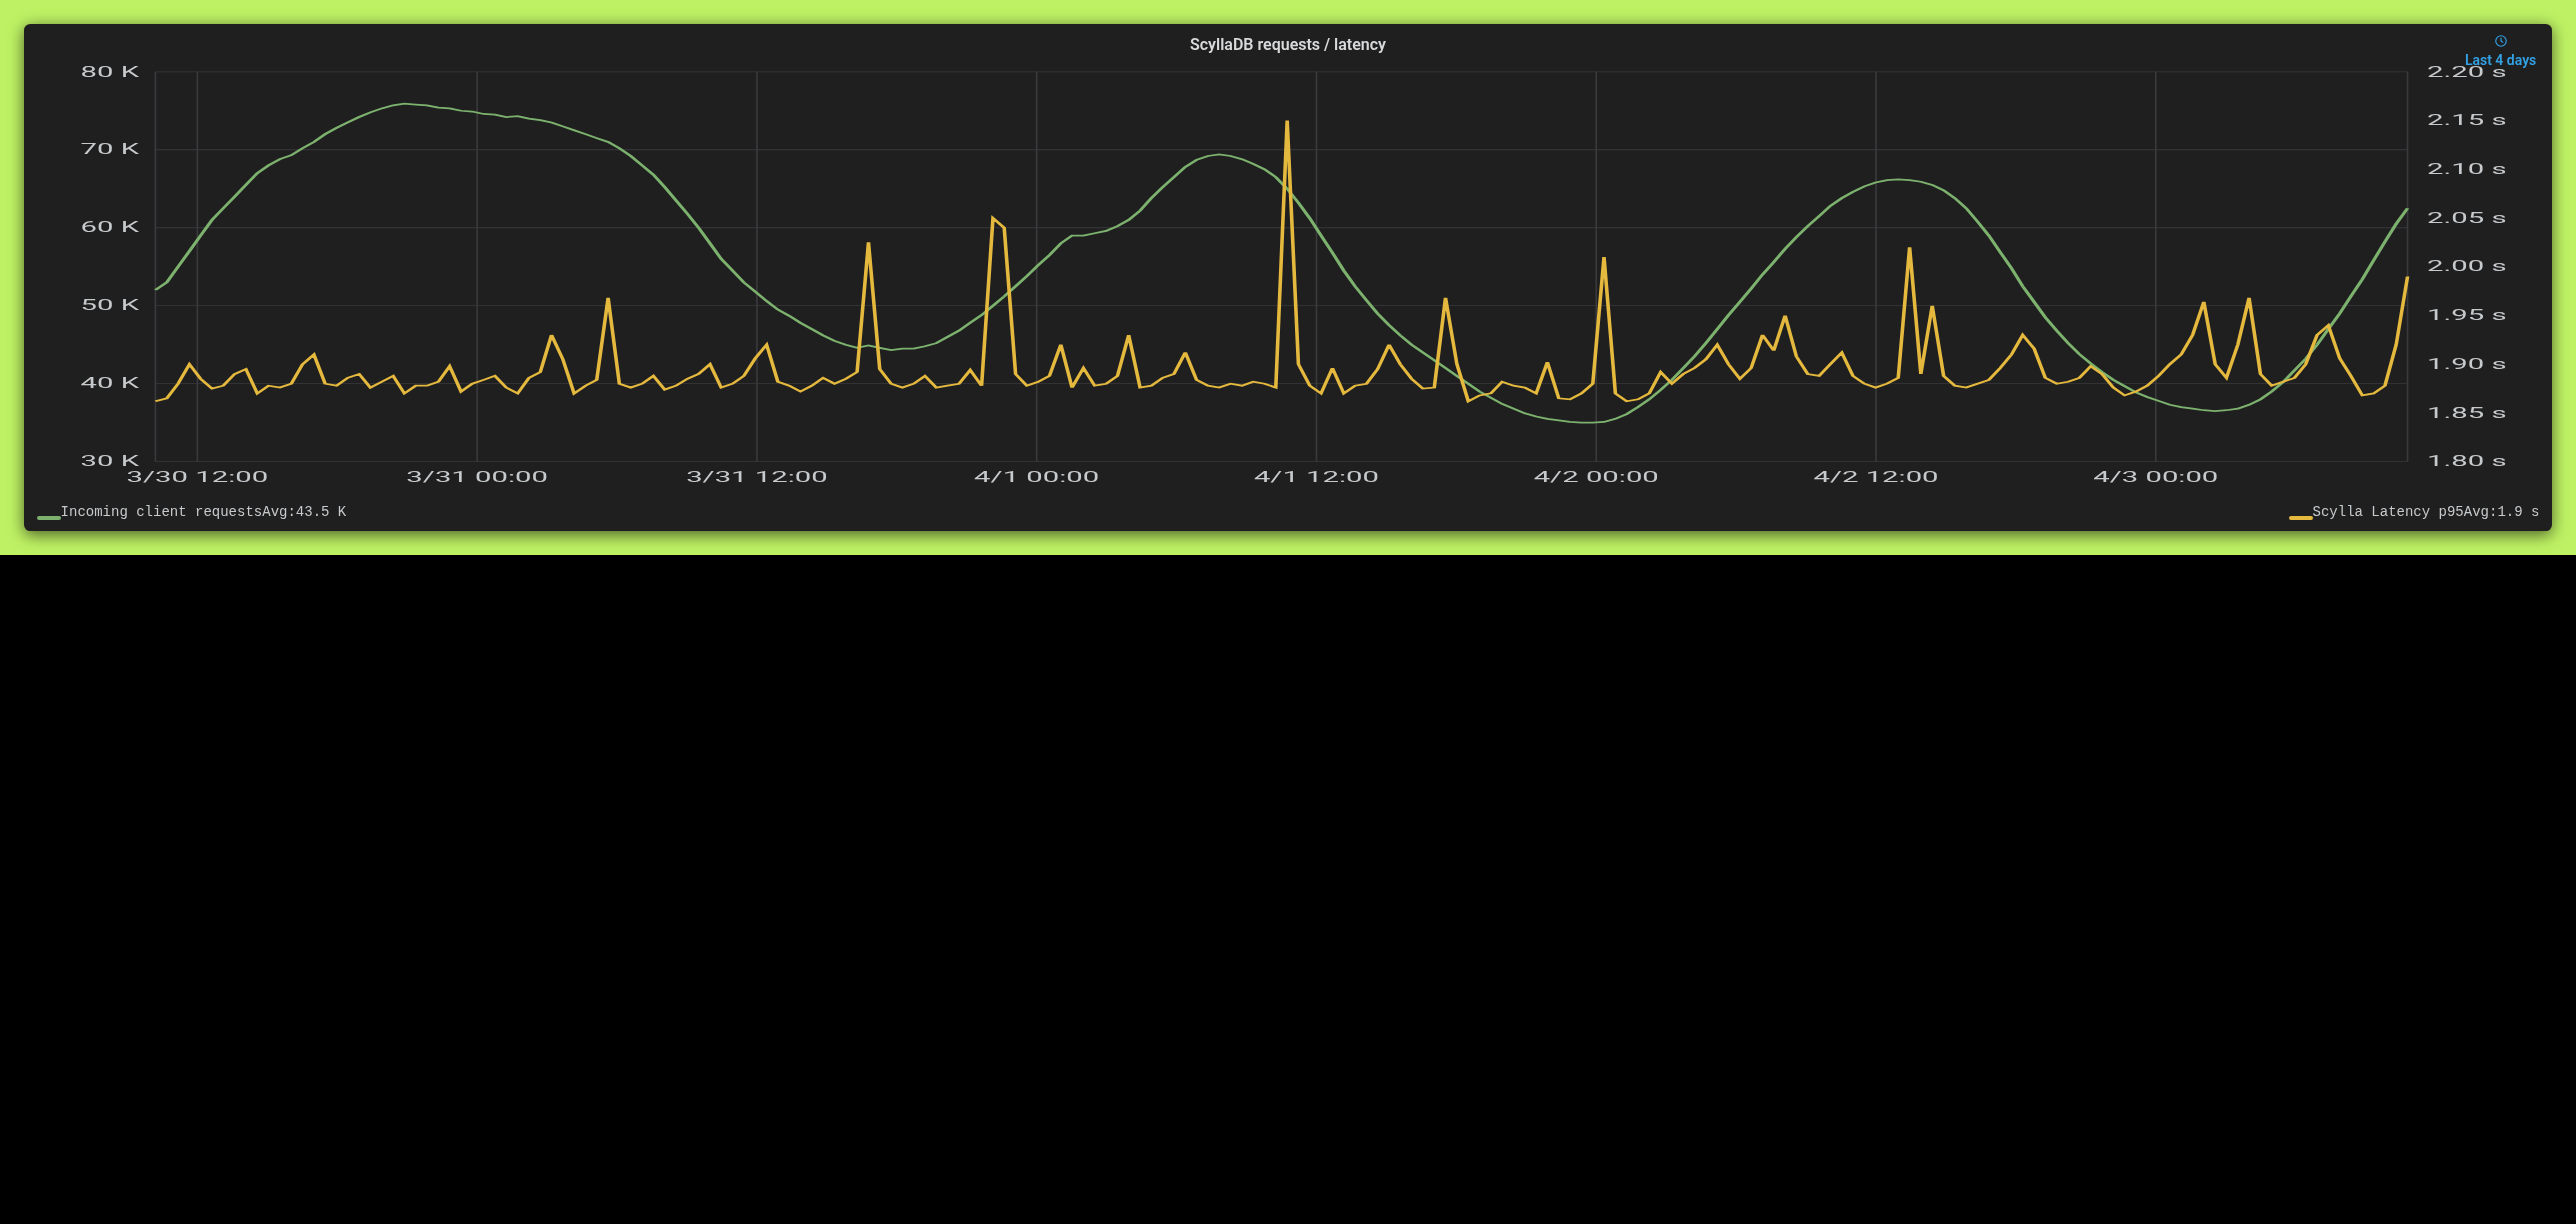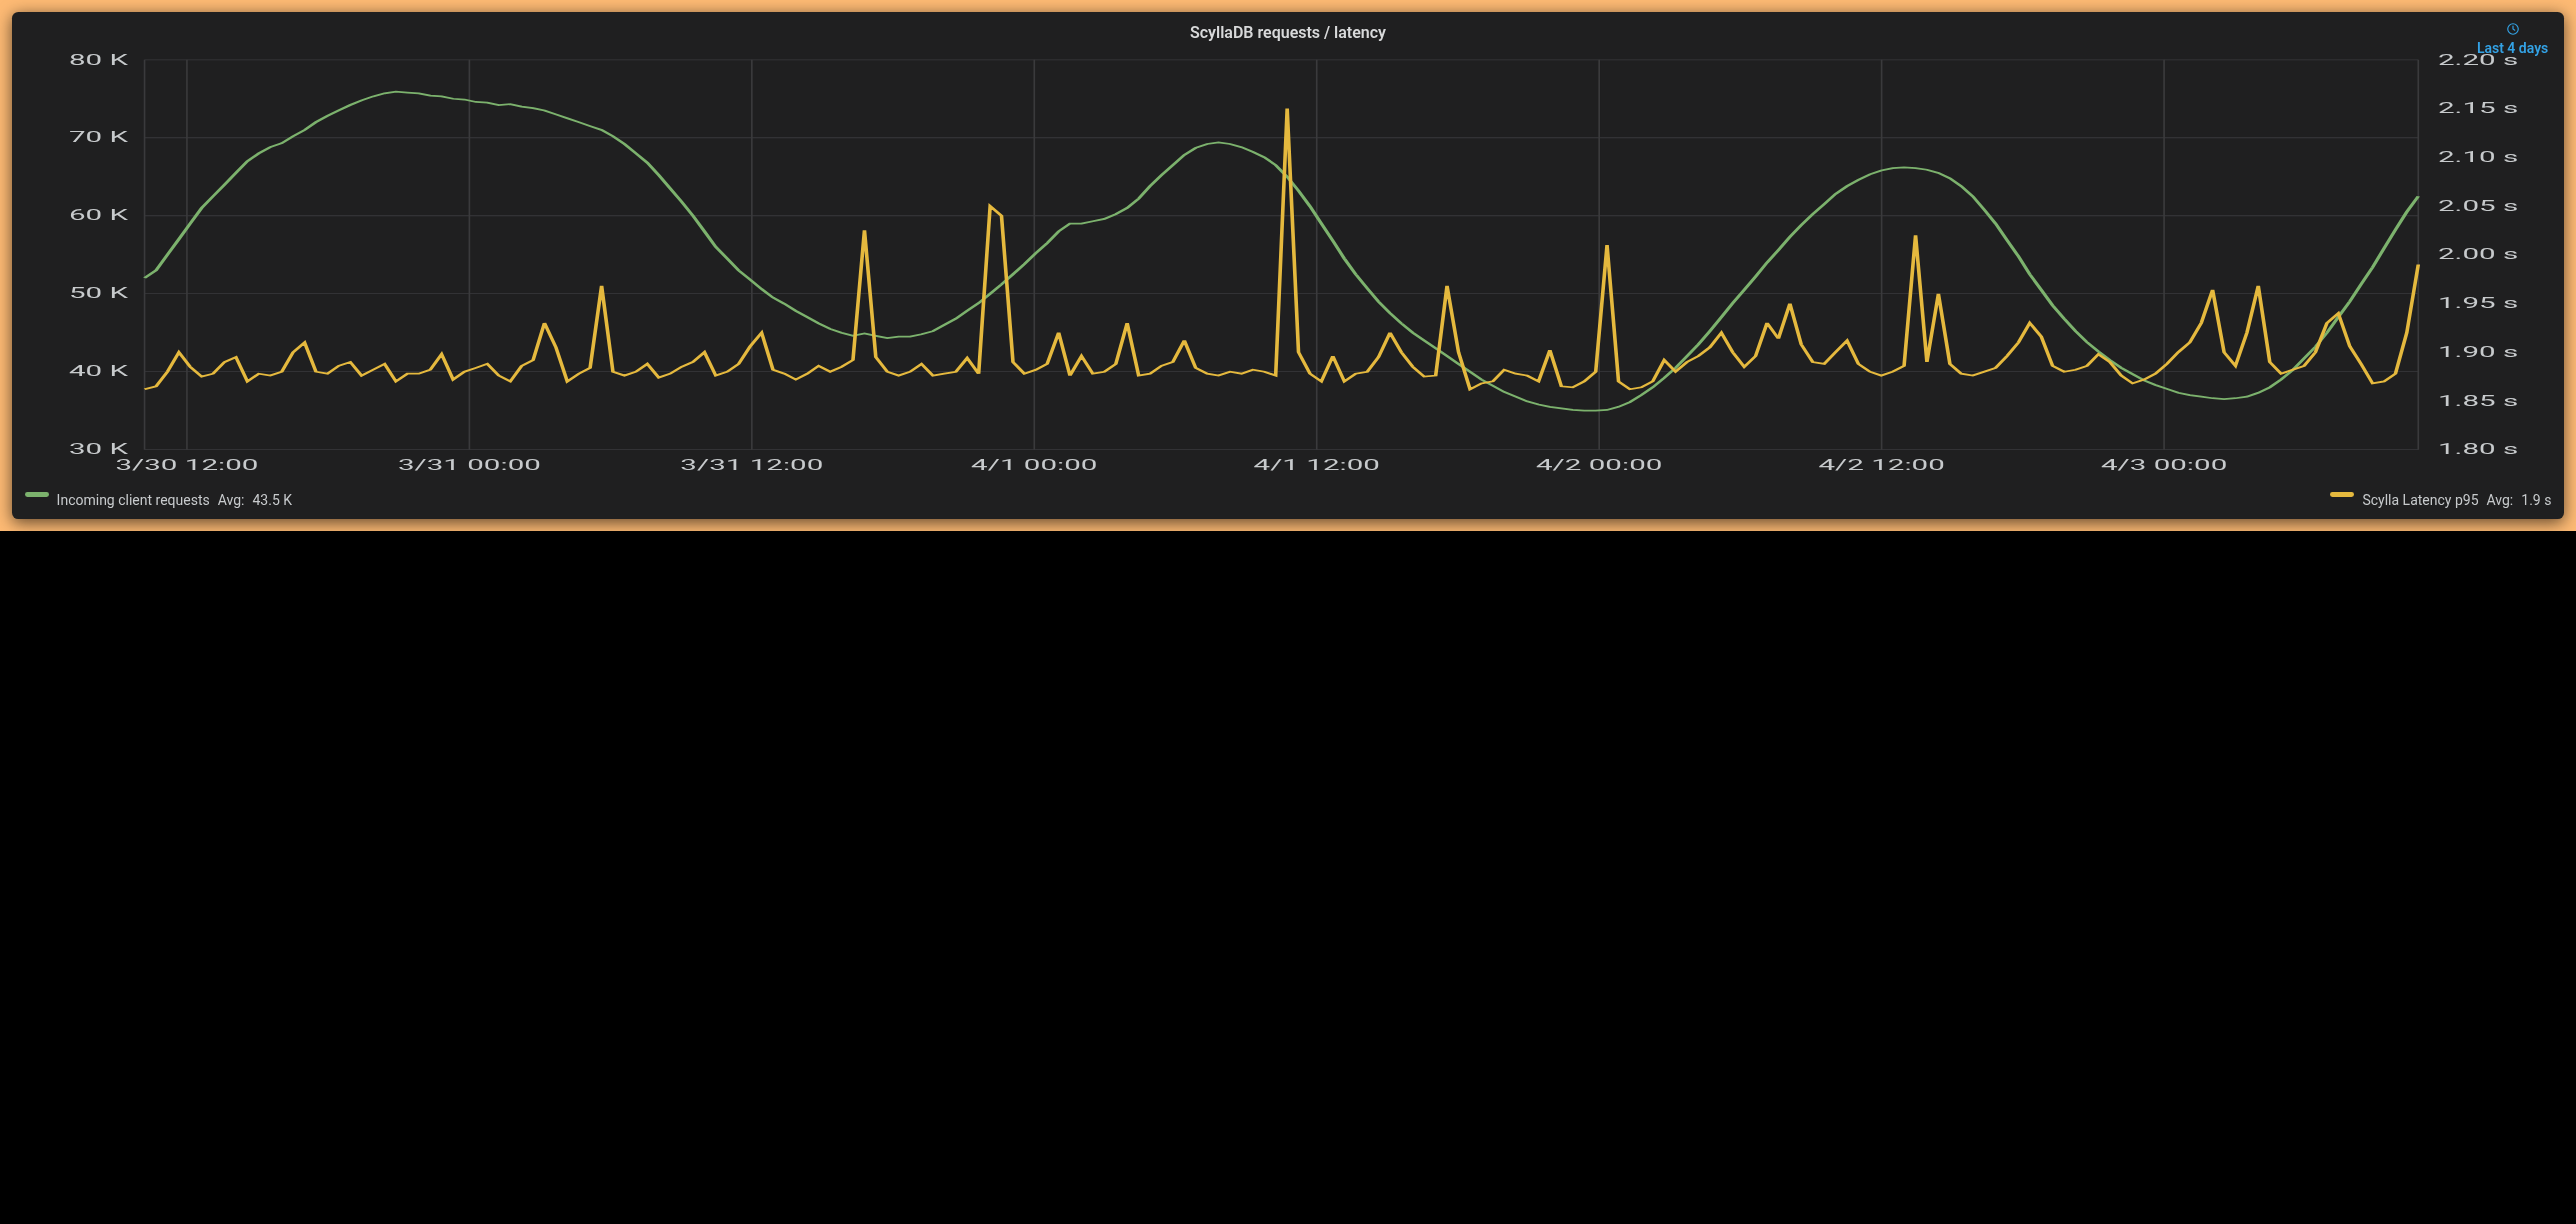--- a/index.html
+++ b/index.html
@@ -4,22 +4,22 @@
 <style>
   html, body {
     margin: 0;
     padding: 0;
     background: #000;
     font-family: -apple-system, BlinkMacSystemFont, "Segoe UI", Roboto, Helvetica, Arial, sans-serif;
     width: 100%;
     height: 100%;
   }
   .outer-frame {
-    background: #fdba74;
-    padding: 12px;
+    background: #bef264;
+    padding: 24px;
     box-sizing: border-box;
     width: 100%;
   }
   .panel {
     background: #1f1f20;
     border-radius: 6.3px;
     box-shadow: 0 3.2px 16px rgba(0,0,0,0.6);
     padding: 8px 11px 8px 11px;
     position: relative;
   }
@@ -58,23 +58,23 @@
   .legend-row {
     display: flex;
     justify-content: space-between;
     align-items: center;
     padding: 6.3px 1.6px 3.2px 1.6px;
     color: #c7cacc;
     font-size: 14px;
   }
   .legend-item {
     display: flex;
-    align-items: flex-start;
-    gap: 8px;
+    align-items: flex-end;
     cursor: pointer;
+    font-family: Liberation Mono, monospace;
   }
   .legend-swatch {
     width: 24px;
     height: 4.7px;
     border-radius: 2.4px;
   }
   .axis-text {
     fill: #c7cacc;
     font-size: 18px;
     font-family: inherit;

